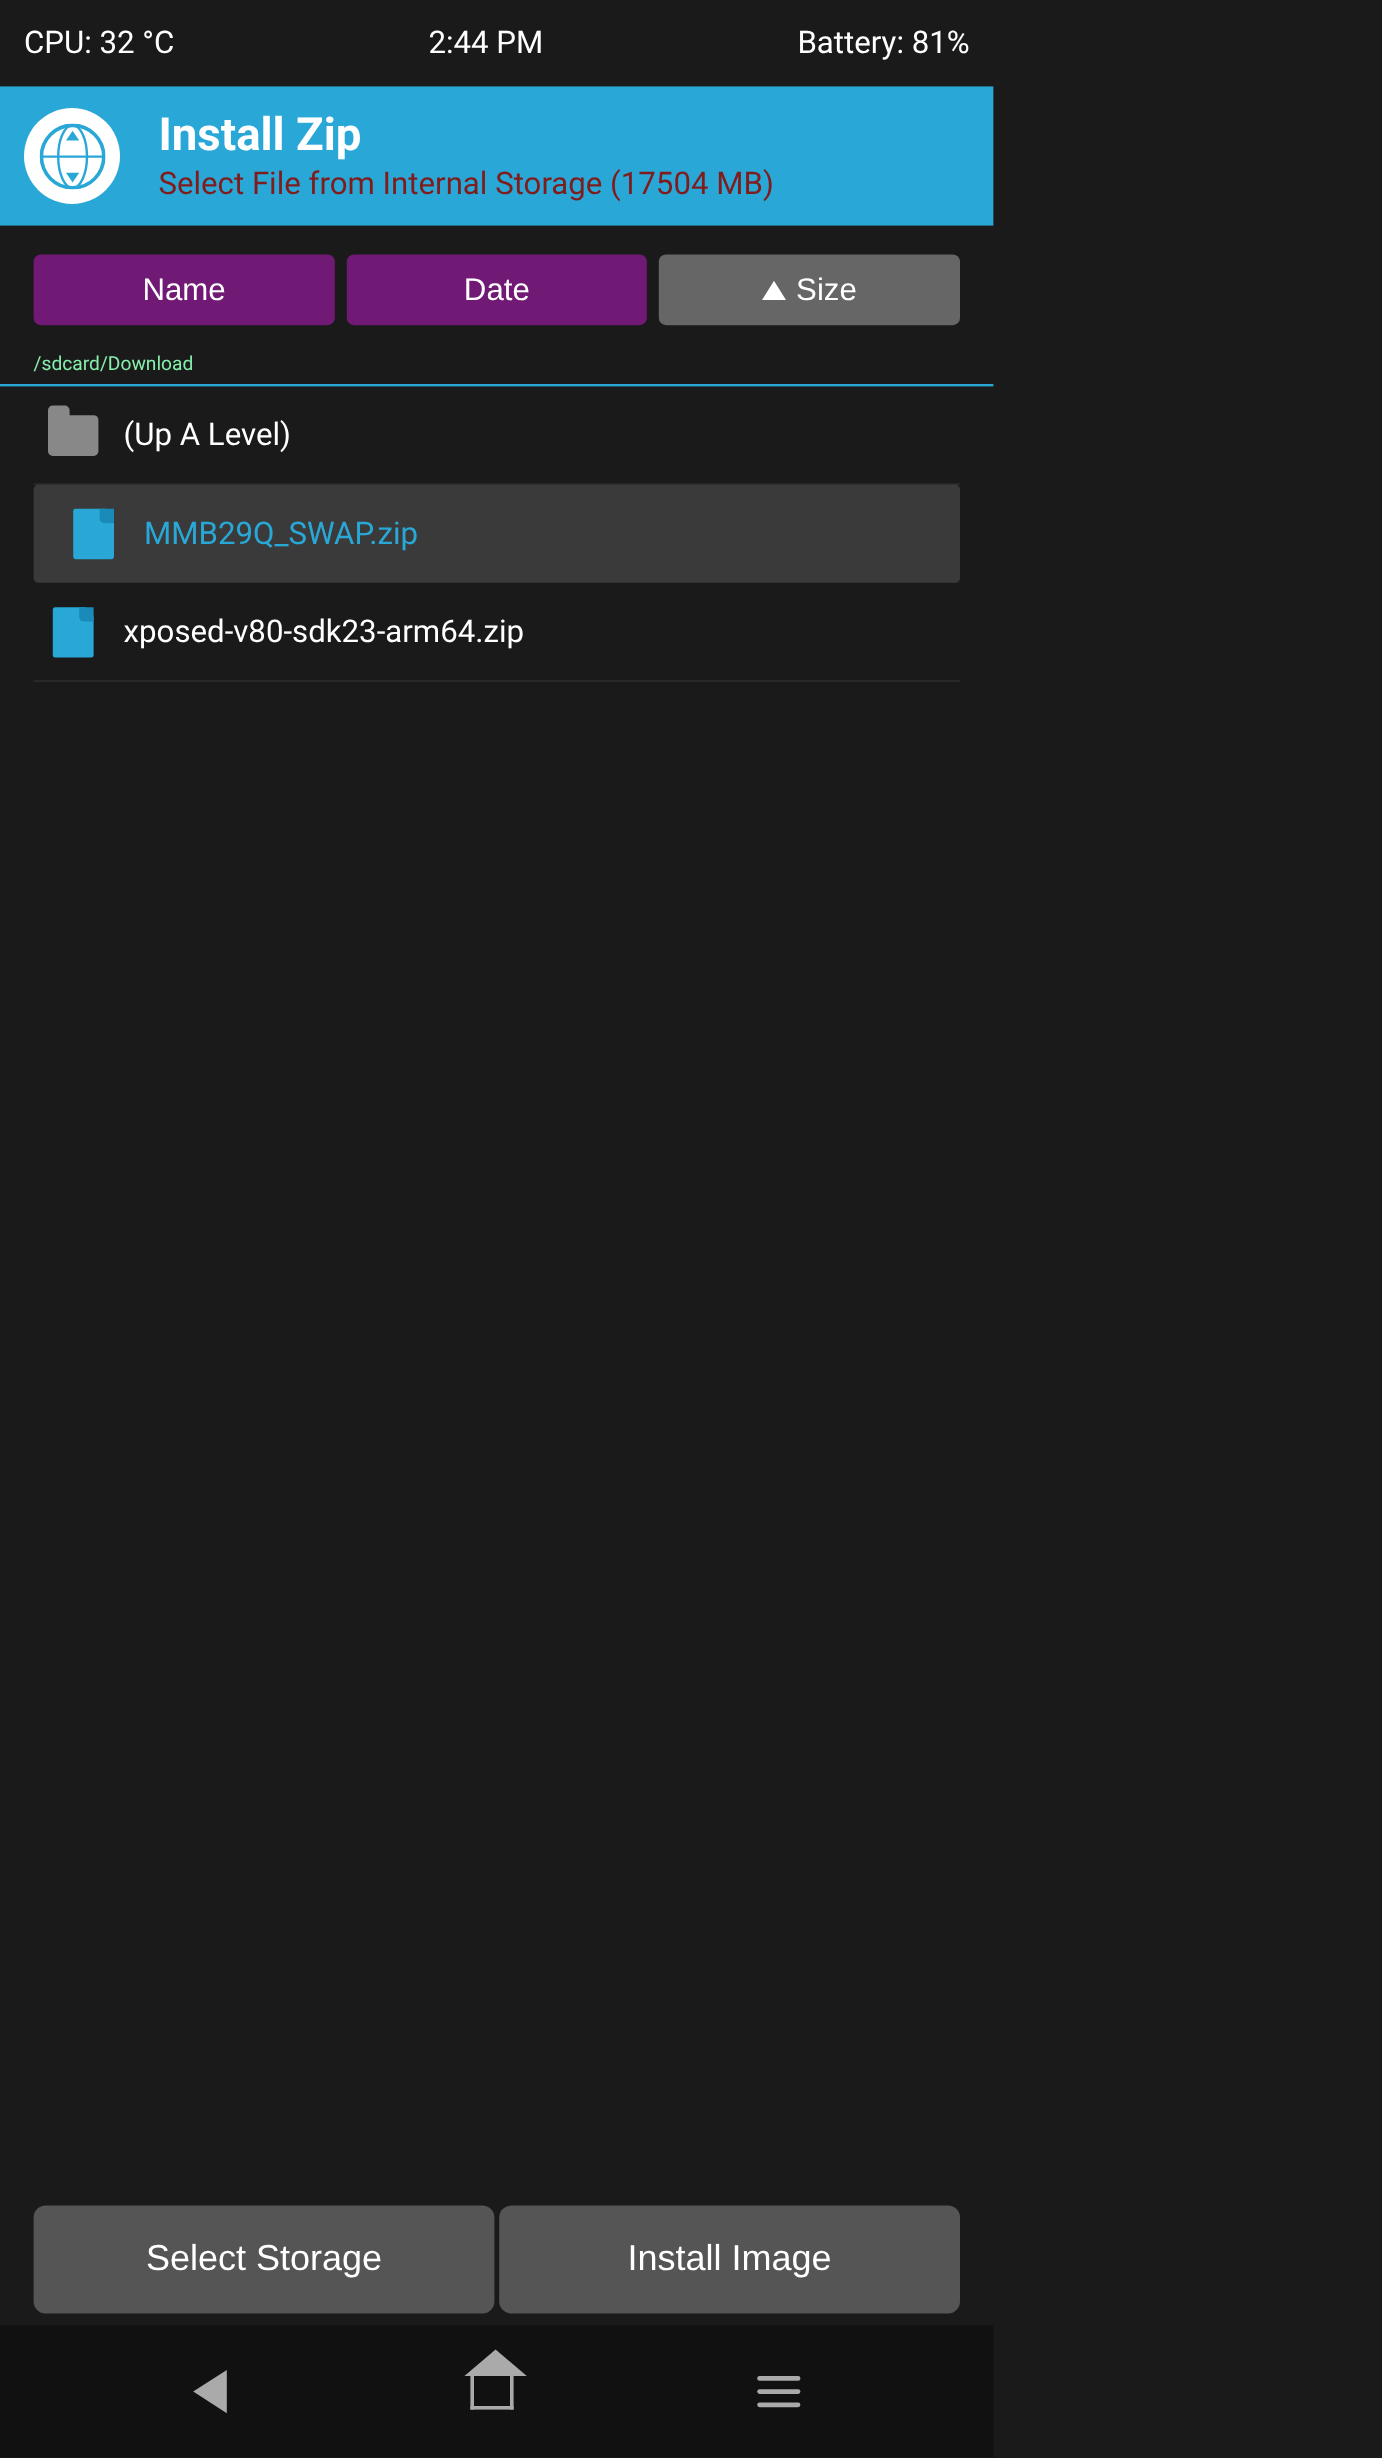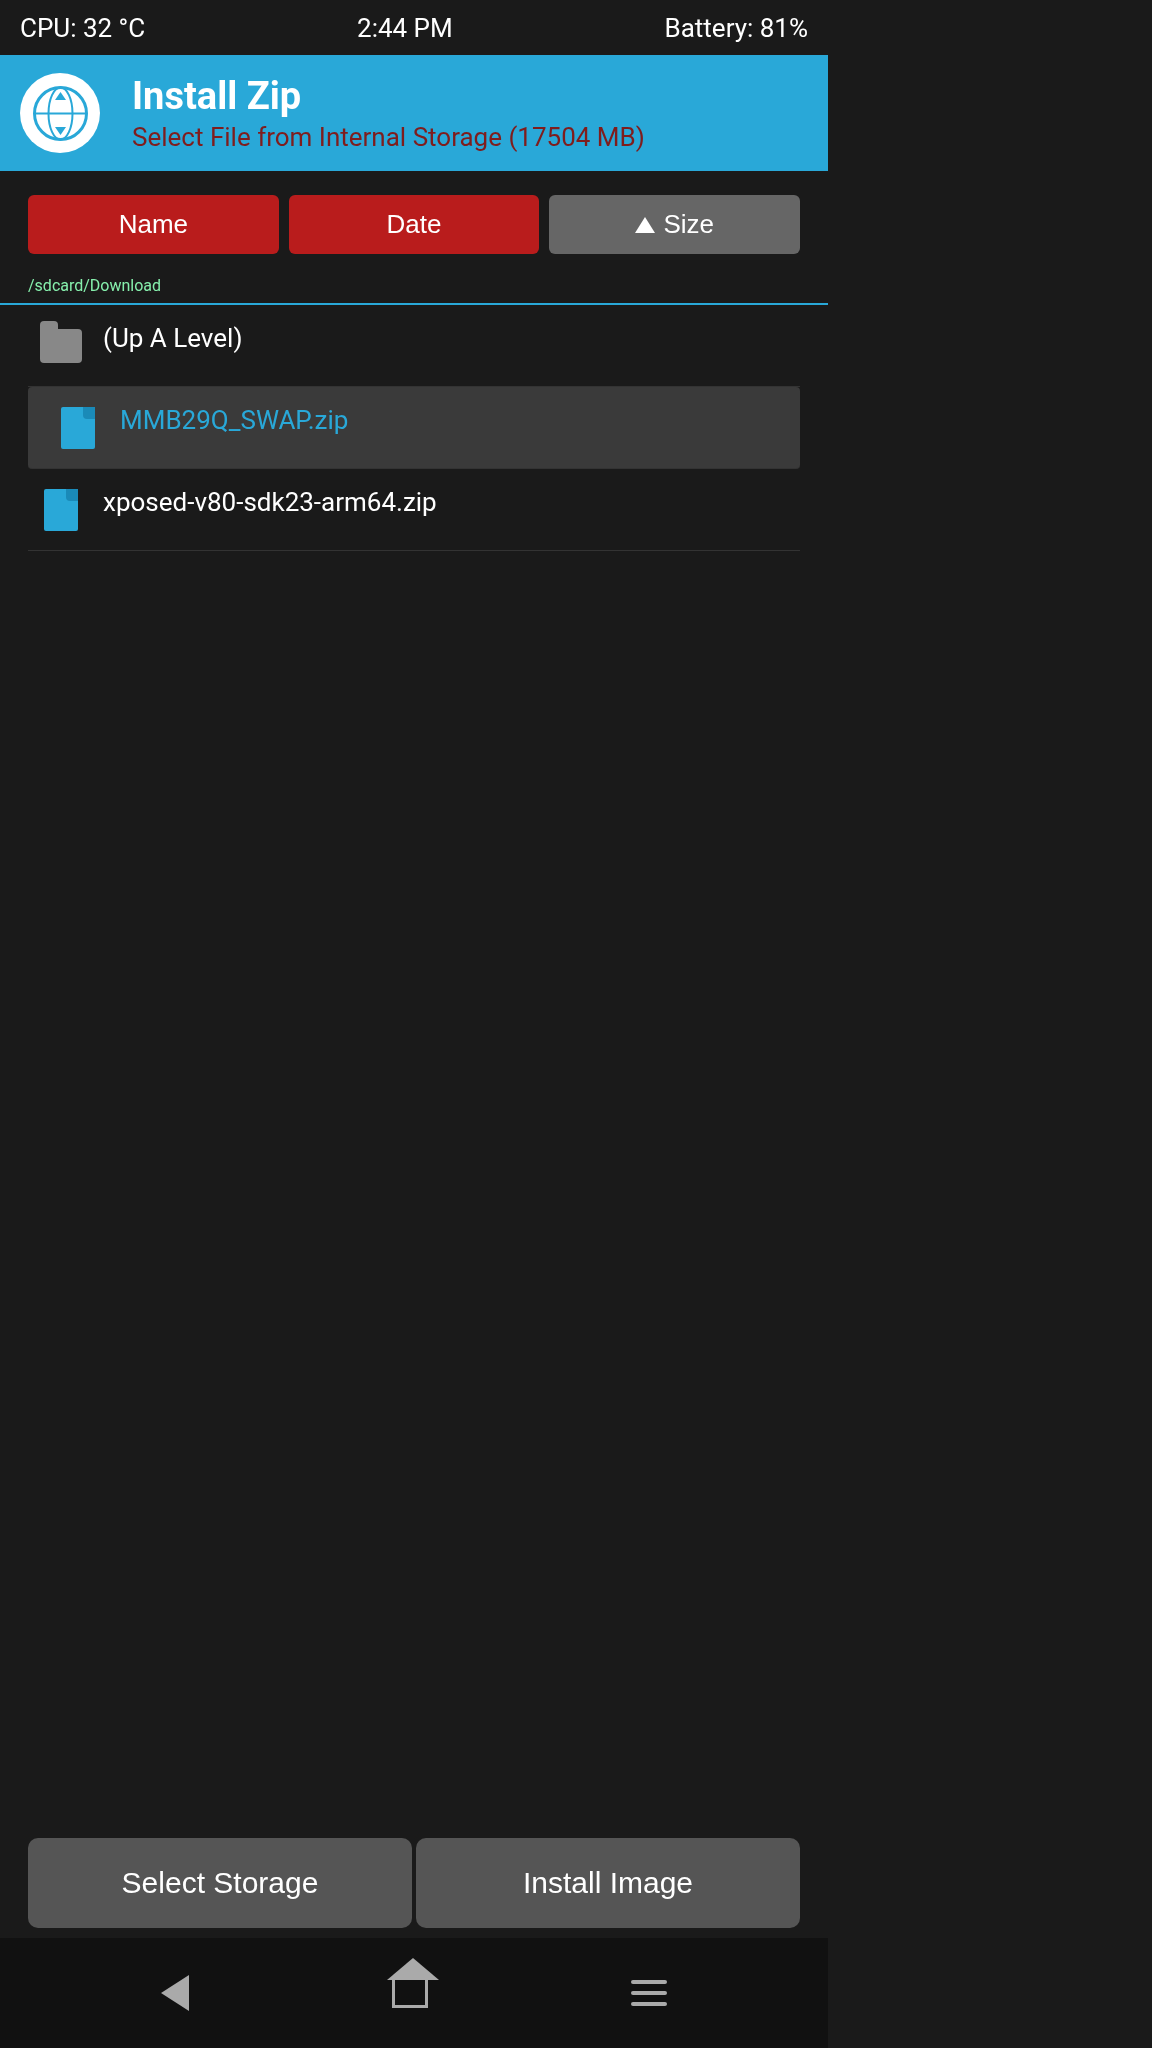--- a/index.html
+++ b/index.html
@@ -14,21 +14,21 @@
       background-color: #1a1a1a;
       font-family: 'Roboto', Arial, sans-serif;
       color: #ffffff;
       overflow: hidden;
       position: relative;
     }
 
     
     .status-bar {
       width: 100%;
-      height: 55px;
+      height: 72px;
       background-color: #1a1a1a;
       display: flex;
       align-items: center;
       justify-content: space-between;
       padding: 0 20px;
     }
 
     .status-bar span {
       font-size: 26px;
       color: #ffffff;
@@ -74,21 +74,21 @@
 
     
     .sort-bar {
       display: flex;
       padding: 24px 28px 12px 28px;
       gap: 10px;
     }
 
     .sort-btn {
       flex: 1;
-      background-color: #b91c1c;
+      background-color: #701a75;
       border: none;
       border-radius: 6px;
       color: #ffffff;
       font-size: 26px;
       padding: 14px 10px;
       cursor: pointer;
       display: flex;
       align-items: center;
       justify-content: center;
       gap: 8px;
@@ -118,21 +118,21 @@
       color: #86efac;
     }
 
     
     .file-list {
       padding: 0 28px;
     }
 
     .file-item {
       display: flex;
-      align-items: flex-start;
+      align-items: center;
       gap: 20px;
       padding: 18px 10px;
       border-bottom: 1px solid #333333;
       cursor: pointer;
     }
 
     .file-item.selected {
       background-color: #3a3a3a;
       border-radius: 4px;
       padding-left: 27px;

